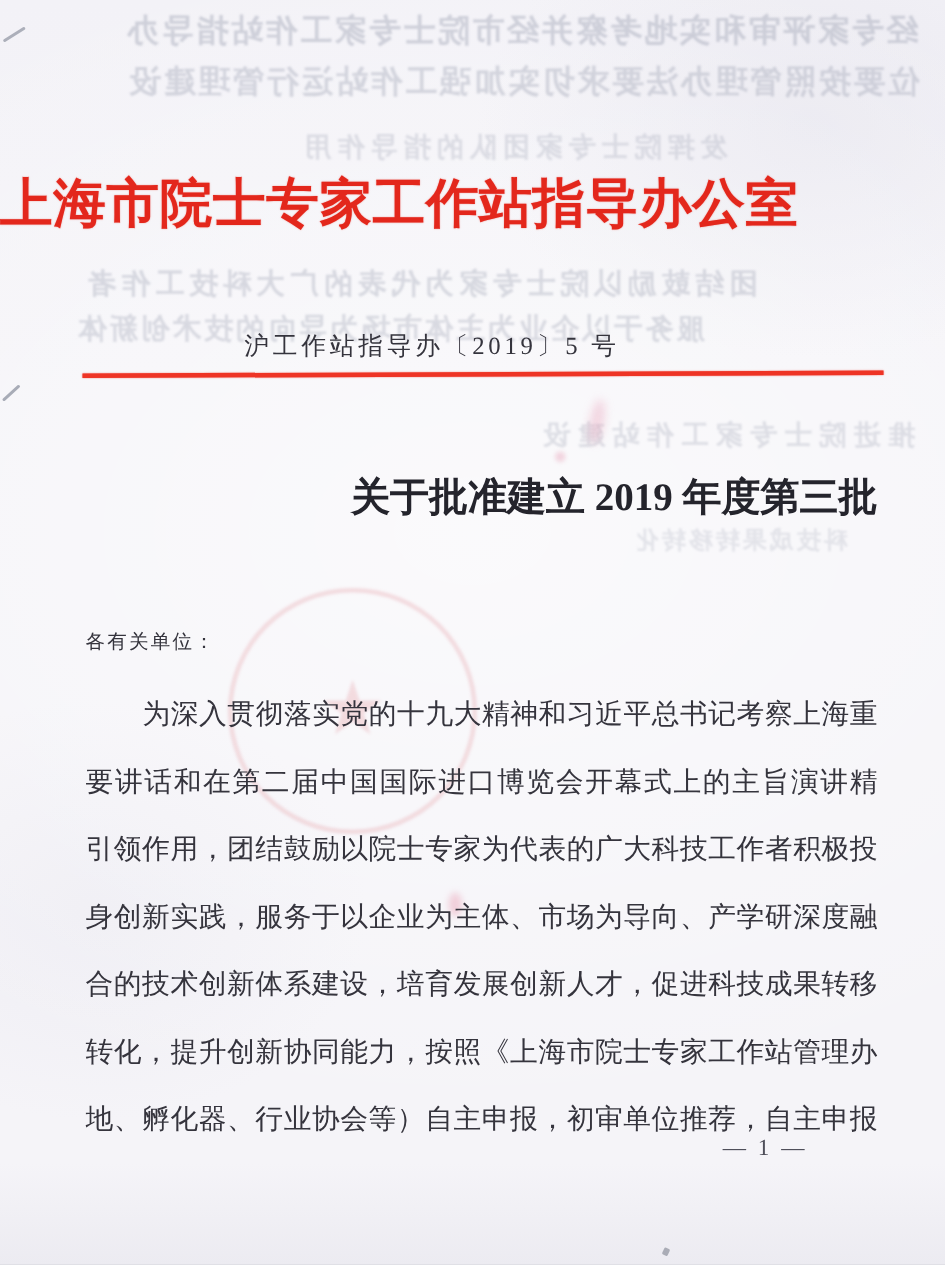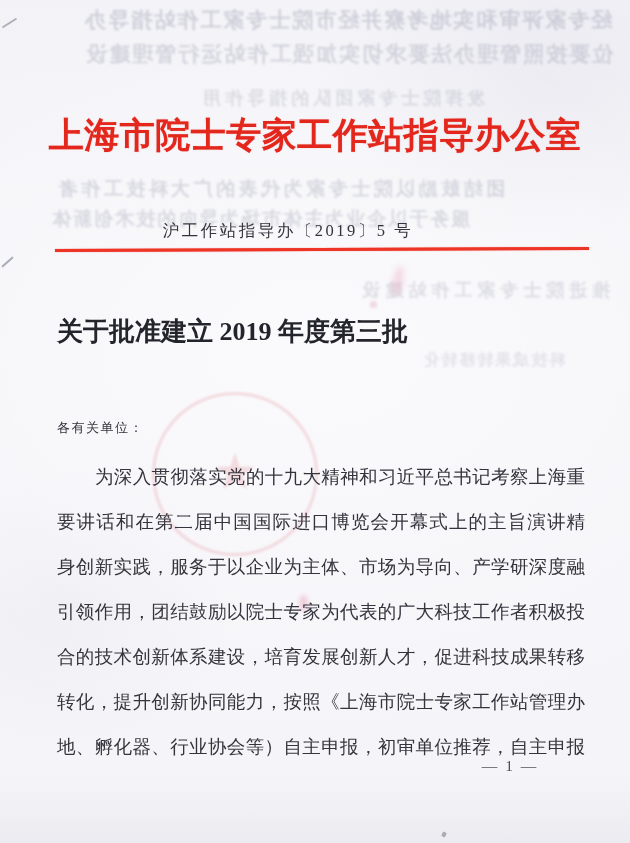--- a/index.html
+++ b/index.html
@@ -55,39 +55,39 @@
   .smudge-3{left:370px;top:301px;width:7px;height:7px;background:rgba(225,130,160,.3);filter:blur(1.5px);}
 
   .mark{position:absolute;background:#8d93a0;height:2px;border-radius:1px;pointer-events:none;}
   .mark-1{left:1px;top:22px;width:17px;transform:rotate(-32deg);opacity:.7;}
   .mark-2{left:0;top:261px;width:15px;transform:rotate(-42deg);opacity:.75;}
   .mark-3{left:442px;top:832px;width:4px;height:5px;transform:rotate(25deg);opacity:.6;background:#7d828d;}
 
   
   .org-name{
     position:absolute;top:112px;left:0;width:630px;
-    text-align:center;color:var(--header-red);
+    color:var(--header-red);
     font-size:35px;font-weight:bold;letter-spacing:.5px;
     text-shadow:0 0 1px rgba(227,39,28,.55);
   }
   .doc-number{
     position:absolute;top:220px;left:57px;width:528px;
     text-align:center;transform:translateX(-33px);
     color:var(--ink);font-size:16.5px;letter-spacing:2.5px;
   }
   .red-rule{
     position:absolute;top:248px;left:55px;width:534px;height:3px;
     background:var(--rule-red);transform:rotate(-.22deg);
     box-shadow:0 0 1px rgba(239,48,35,.8);
   }
 
   
   .doc-title{
     position:absolute;top:311px;left:57px;width:528px;
-    text-align:left;color:#24242c;font-weight:bold;
+    text-align:right;color:#24242c;font-weight:bold;
     font-size:26px;line-height:41px;
   }
   .doc-title .t2{letter-spacing:5px;}
 
   
   .salutation{
     position:absolute;top:419px;left:57px;width:528px;
     color:var(--ink);font-size:13px;letter-spacing:1.5px;
   }
   .body-block{
@@ -137,22 +137,22 @@
 
   <div class="doc-title">
     <div class="t1">关于批准建立 2019 年度第三批</div>
   </div>
 
   <div class="salutation">各有关单位：</div>
 
   <div class="body-block">
     <div class="body-line indent">为深入贯彻落实党的十九大精神和习近平总书记考察上海重</div>
     <div class="body-line">要讲话和在第二届中国国际进口博览会开幕式上的主旨演讲精</div>
+    <div class="body-line">引领作用，团结鼓励以院士专家为代表的广大科技工作者积极投</div>
     <div class="body-line">身创新实践，服务于以企业为主体、市场为导向、产学研深度融</div>
-    <div class="body-line">引领作用，团结鼓励以院士专家为代表的广大科技工作者积极投</div>
     <div class="body-line">合的技术创新体系建设，培育发展创新人才，促进科技成果转移</div>
     <div class="body-line">转化，提升创新协同能力，按照《上海市院士专家工作站管理办</div>
     <div class="body-line">地、孵化器、行业协会等）自主申报，初审单位推荐，自主申报</div>
   </div>
 
   <div class="page-number">— 1 —</div>
 
 </div>
 
 </body></html>

